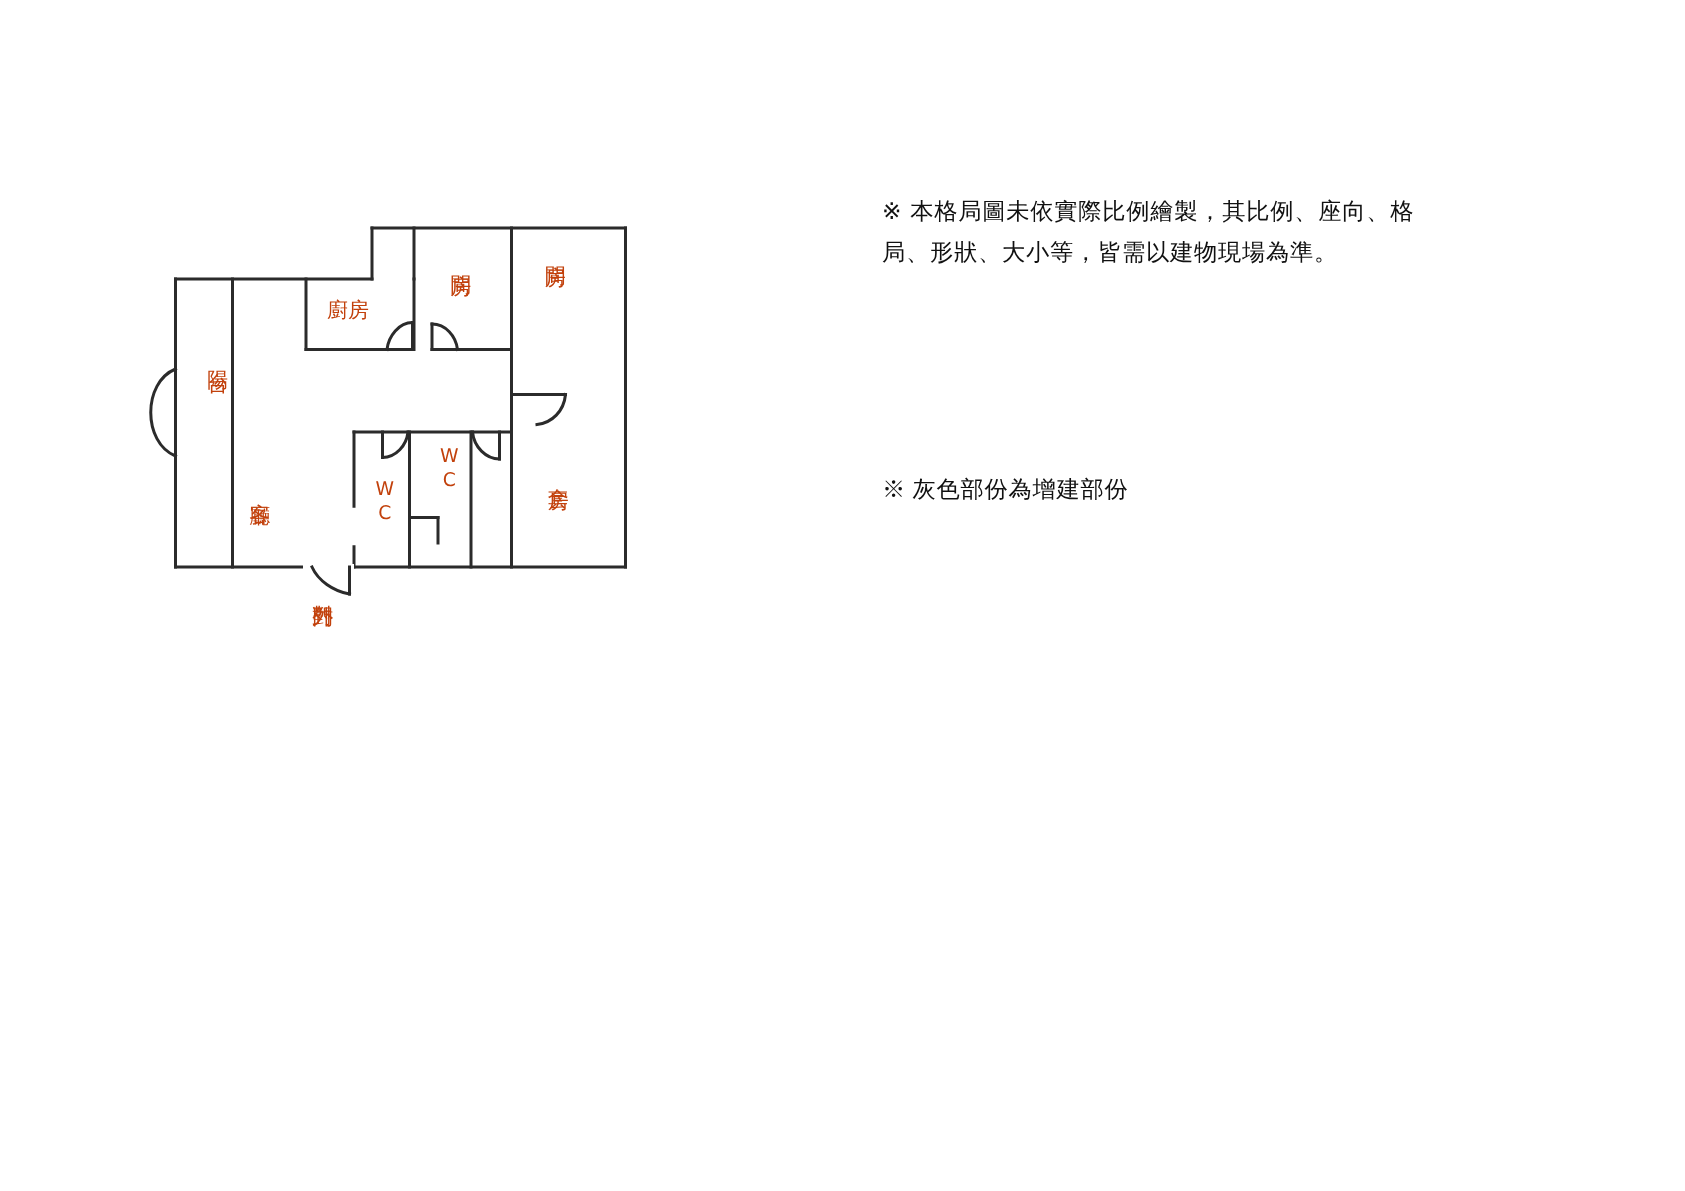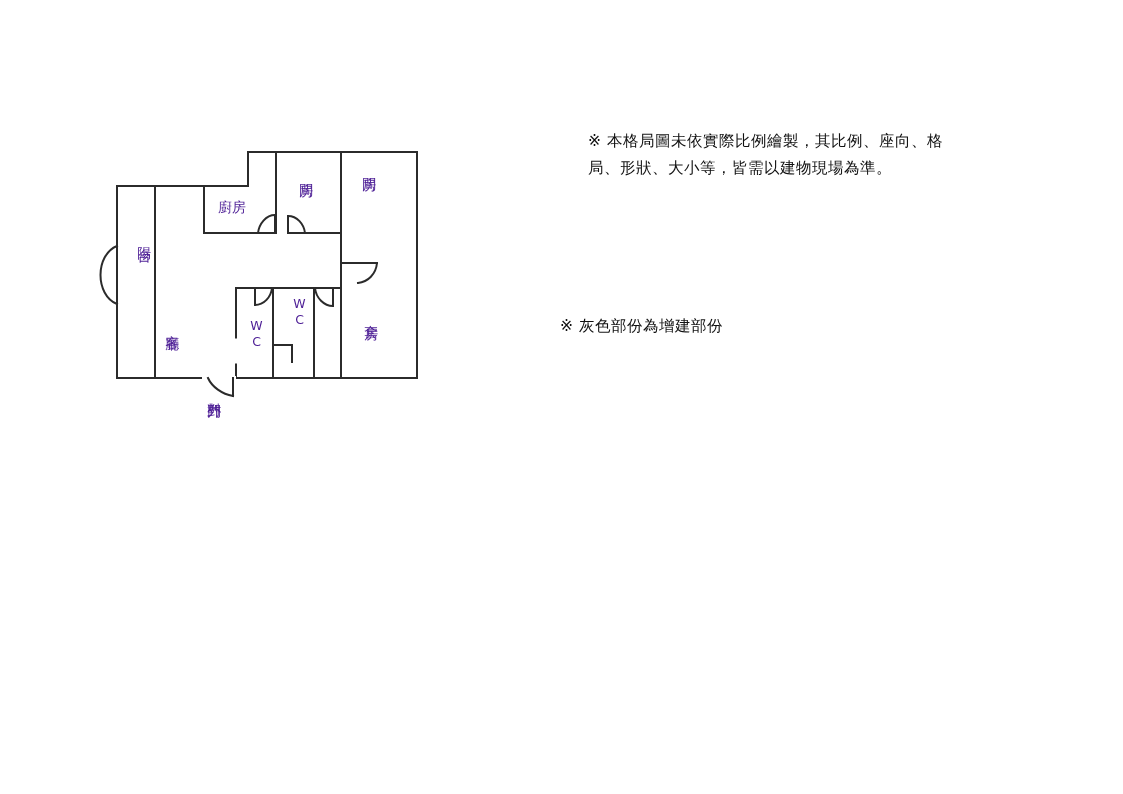--- a/index.html
+++ b/index.html
@@ -30,29 +30,30 @@
     color: #111111;
     white-space: pre-wrap;
     font-family: "DejaVu Sans", "Liberation Sans", sans-serif;
   }
   #note-scale {
     left: 588px;
     top: 128px;
     width: 360px;
   }
   #note-gray {
-    left: 560px;
+    left: 588px;
     top: 313px;
     width: 360px;
+    font-family: Liberation Serif, serif;
   }
   .room-label {
     position: absolute;
     font-size: 14px;
     line-height: 1.12;
-    color: #4c1d95;
+    color: #c2410c;
     text-align: left;
     font-family: "DejaVu Sans", "Liberation Sans", sans-serif;
   }
   .vertical {
     writing-mode: vertical-rl;
     text-orientation: upright;
     letter-spacing: 1px;
   }
   .horizontal {
     writing-mode: horizontal-tb;

